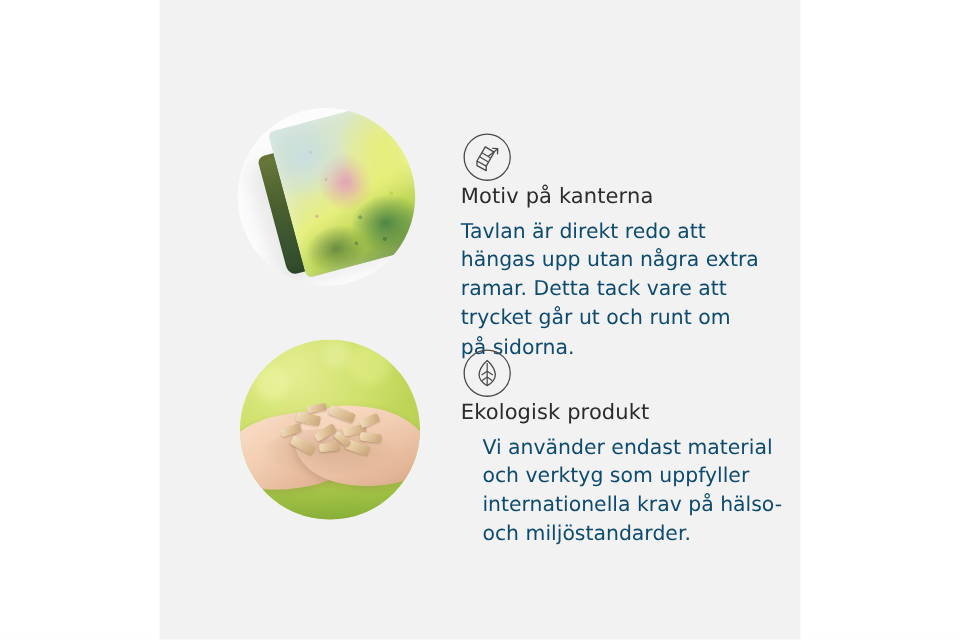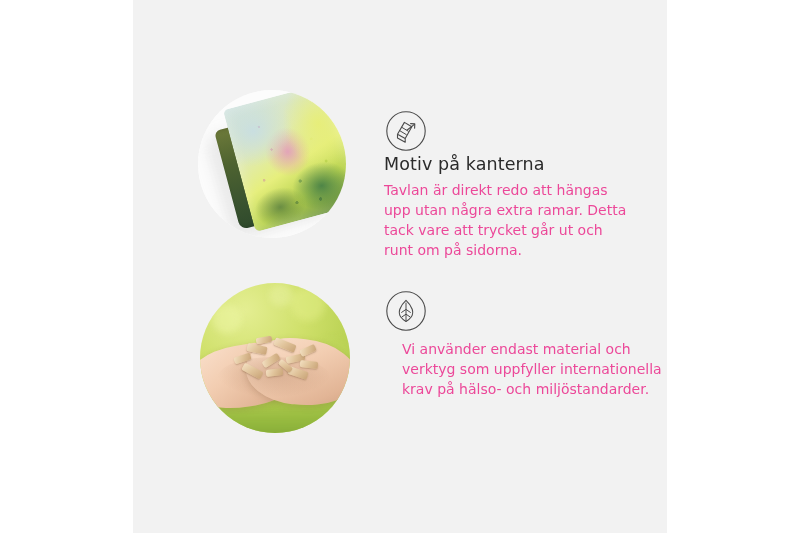--- a/index.html
+++ b/index.html
@@ -210,23 +210,23 @@
   .feature-title {
     margin: 0;
     font-size: 17.5px;
     font-weight: 400;
     color: #2b2b2b;
     letter-spacing: .1px;
     line-height: 1.2;
   }
   .feature-desc {
     margin: 6px 0 0 0;
-    font-size: 14px;
+    font-size: 17px;
     font-weight: 400;
-    color: #ec4899;
+    color: #0c4a6e;
     line-height: 1.42;
     max-width: 250px;
   }
 </style>
 </head>
 <body>
 
 <div class="stage">
 
   <div class="panel"></div>
@@ -294,17 +294,18 @@
         <circle cx="21" cy="21" r="19.2" fill="none" stroke="#4a4a4a" stroke-width="1.1"></circle>
         <path d="M21 10.4 C27.4 16.2 29.4 22.6 26.2 27.0 C24.4 29.5 22.6 30.6 21 31.4
                  C19.4 30.6 17.6 29.5 15.8 27.0 C12.6 22.6 14.6 16.2 21 10.4 Z" fill="none" stroke="#4a4a4a" stroke-width="1.1" stroke-linejoin="round"></path>
         <path d="M21 12.6 L21 31.4" fill="none" stroke="#4a4a4a" stroke-width="1"></path>
         <path d="M21 19.4 L16.3 22.6 M21 19.4 L25.7 22.6" fill="none" stroke="#4a4a4a" stroke-width="1"></path>
         <path d="M21 24.2 L16.8 27.0 M21 24.2 L25.2 27.0" fill="none" stroke="#4a4a4a" stroke-width="1"></path>
       </svg>
     </div>
 
     <div class="txt-block" style="left:251px; top:64px; width:280px;">
+      <h3 class="feature-title">Ekologisk produkt</h3>
       <p class="feature-desc" style="max-width:272px;margin-left:18px;">Vi använder endast material och verktyg som uppfyller internationella krav på hälso- och miljöstandarder.</p>
     </div>
   </div>
 
 </div>
 
 </body></html>

